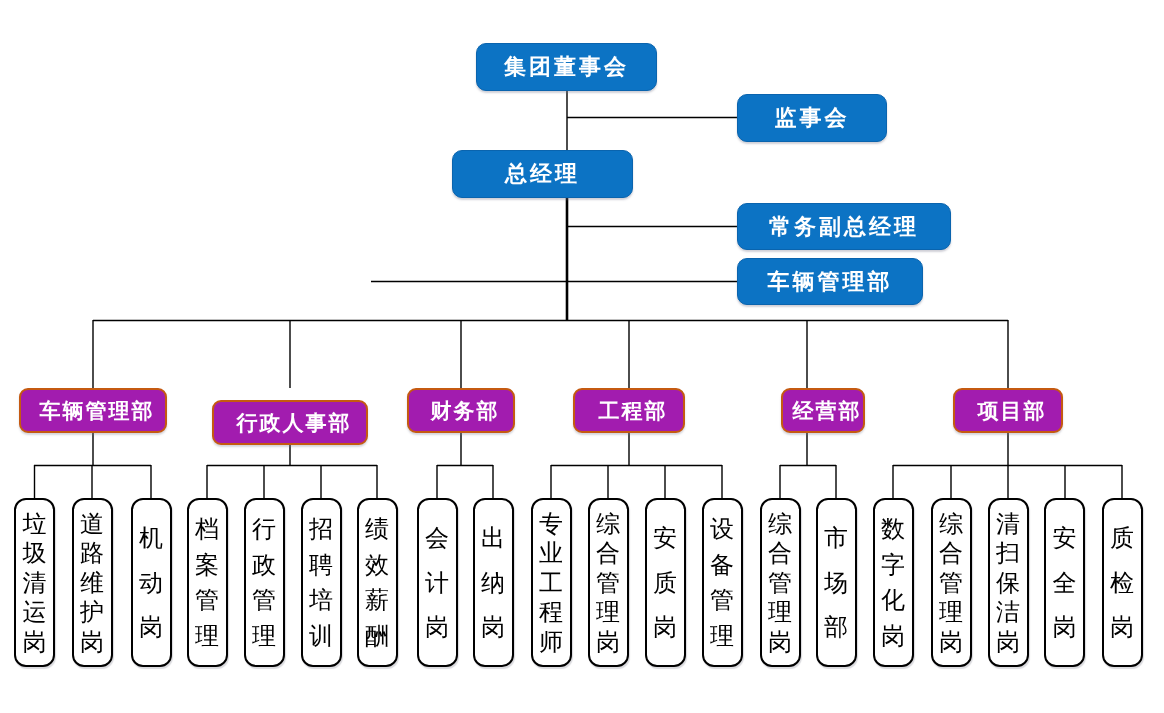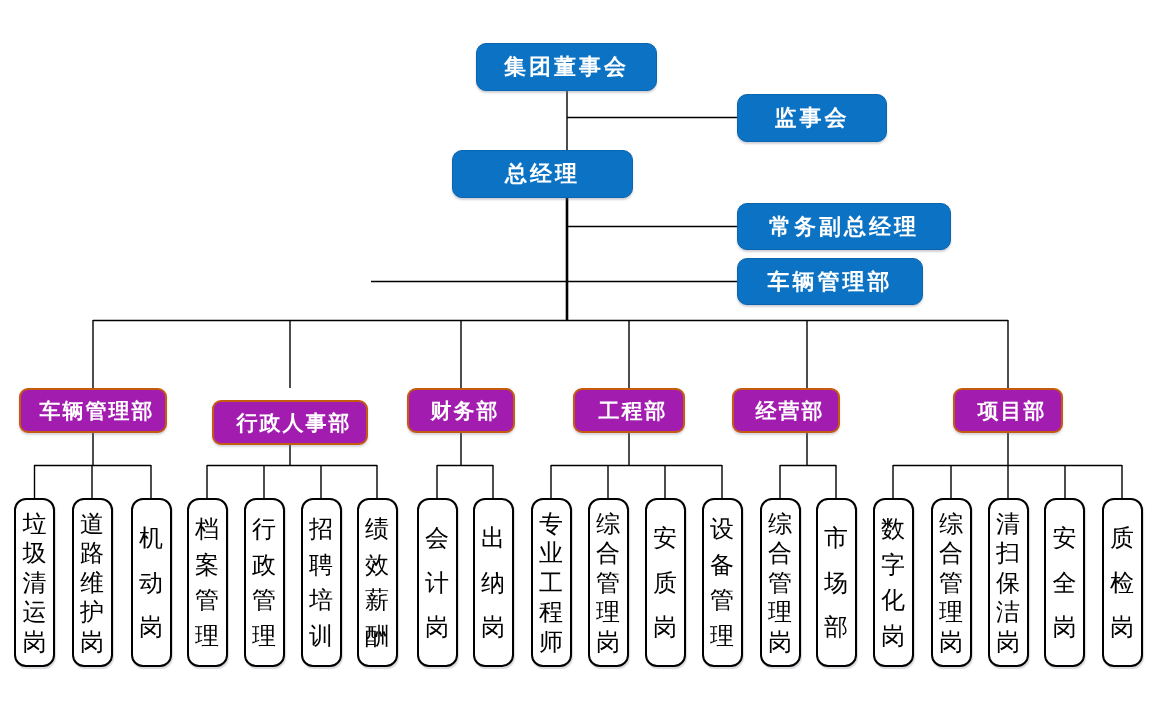--- a/index.html
+++ b/index.html
@@ -139,21 +139,21 @@
   <div class="box-blue" style="left:476px; top:43px;  width:181px; height:48px;">集团董事会</div>
   <div class="box-blue" style="left:737px; top:94px;  width:150px; height:48px;">监事会</div>
   <div class="box-blue" style="left:452px; top:150px; width:181px; height:48px;">总经理</div>
   <div class="box-blue" style="left:737px; top:203px; width:214px; height:47px;">常务副总经理</div>
   <div class="box-blue" style="left:737px; top:258px; width:186px; height:47px;">车辆管理部</div>
 
   <div class="box-dept" style="left:19px;  width:148px;">车辆管理部</div>
   <div class="box-dept" style="left:212px; width:156px;margin-top:12px;">行政人事部</div>
   <div class="box-dept" style="left:407px; width:108px;">财务部</div>
   <div class="box-dept" style="left:573px; width:112px;">工程部</div>
-  <div class="box-dept" style="left:732px; width:108px;">经营部</div>
+  <div class="box-dept" style="left:781px; width:84px;">经营部</div>
   <div class="box-dept" style="left:953px; width:110px;">项目部</div>
 
   <div class="box-pos" style="left:14px;">
       <span>垃</span>
       <span>圾</span>
       <span>清</span>
       <span>运</span>
       <span>岗</span>
     </div>
   <div class="box-pos" style="left:71.5px;">

